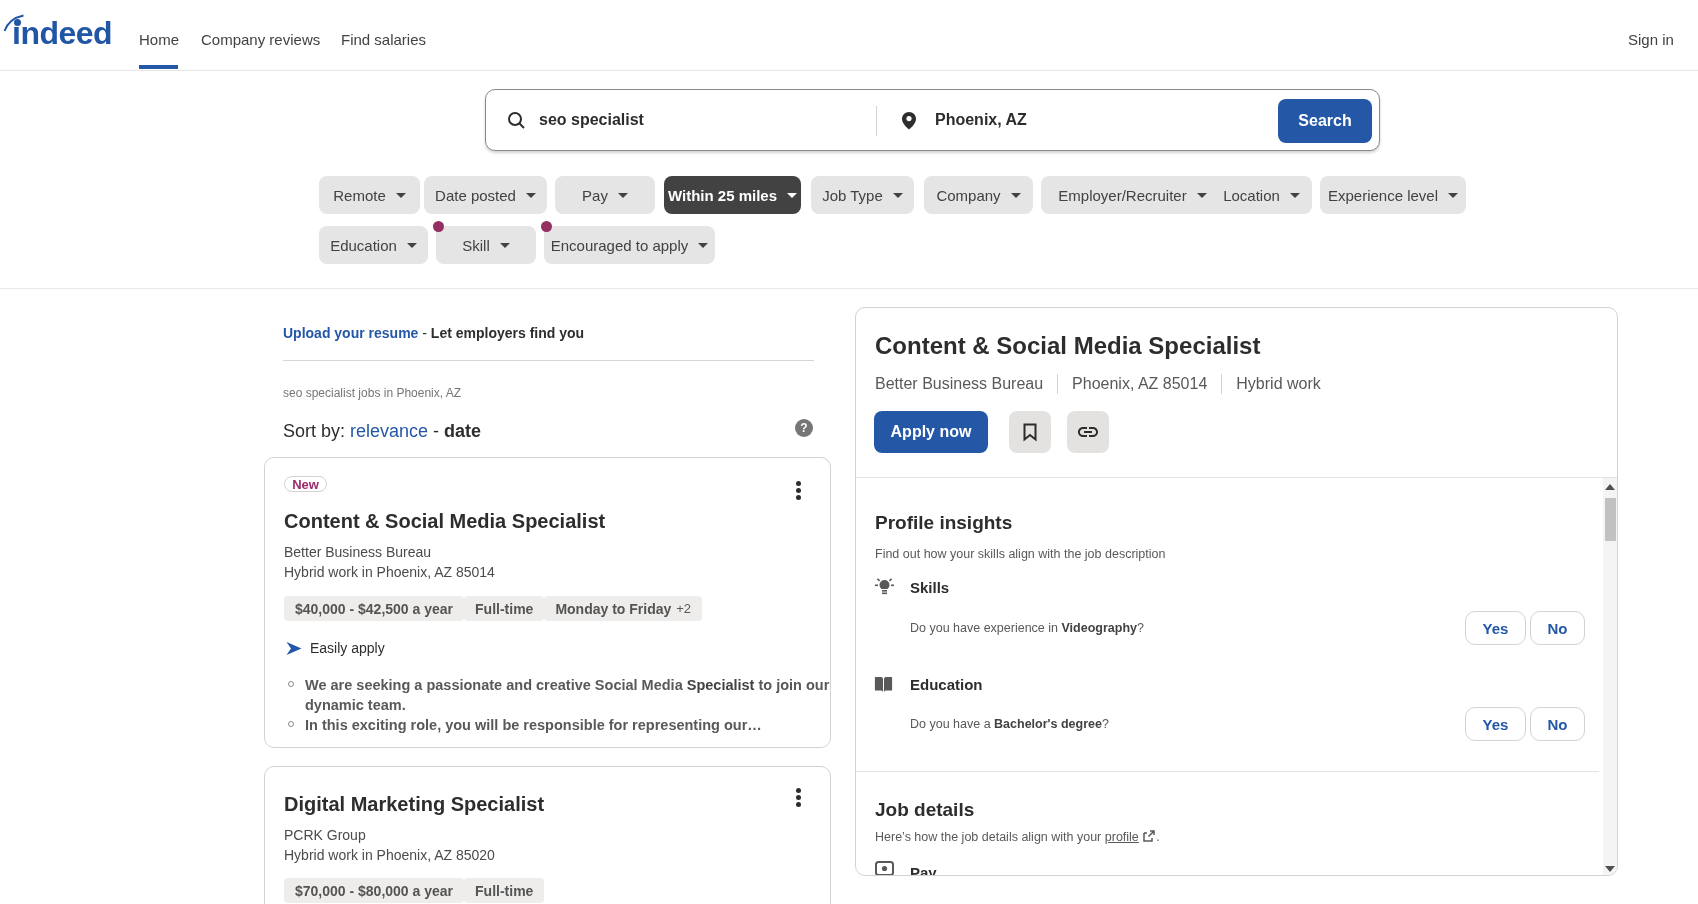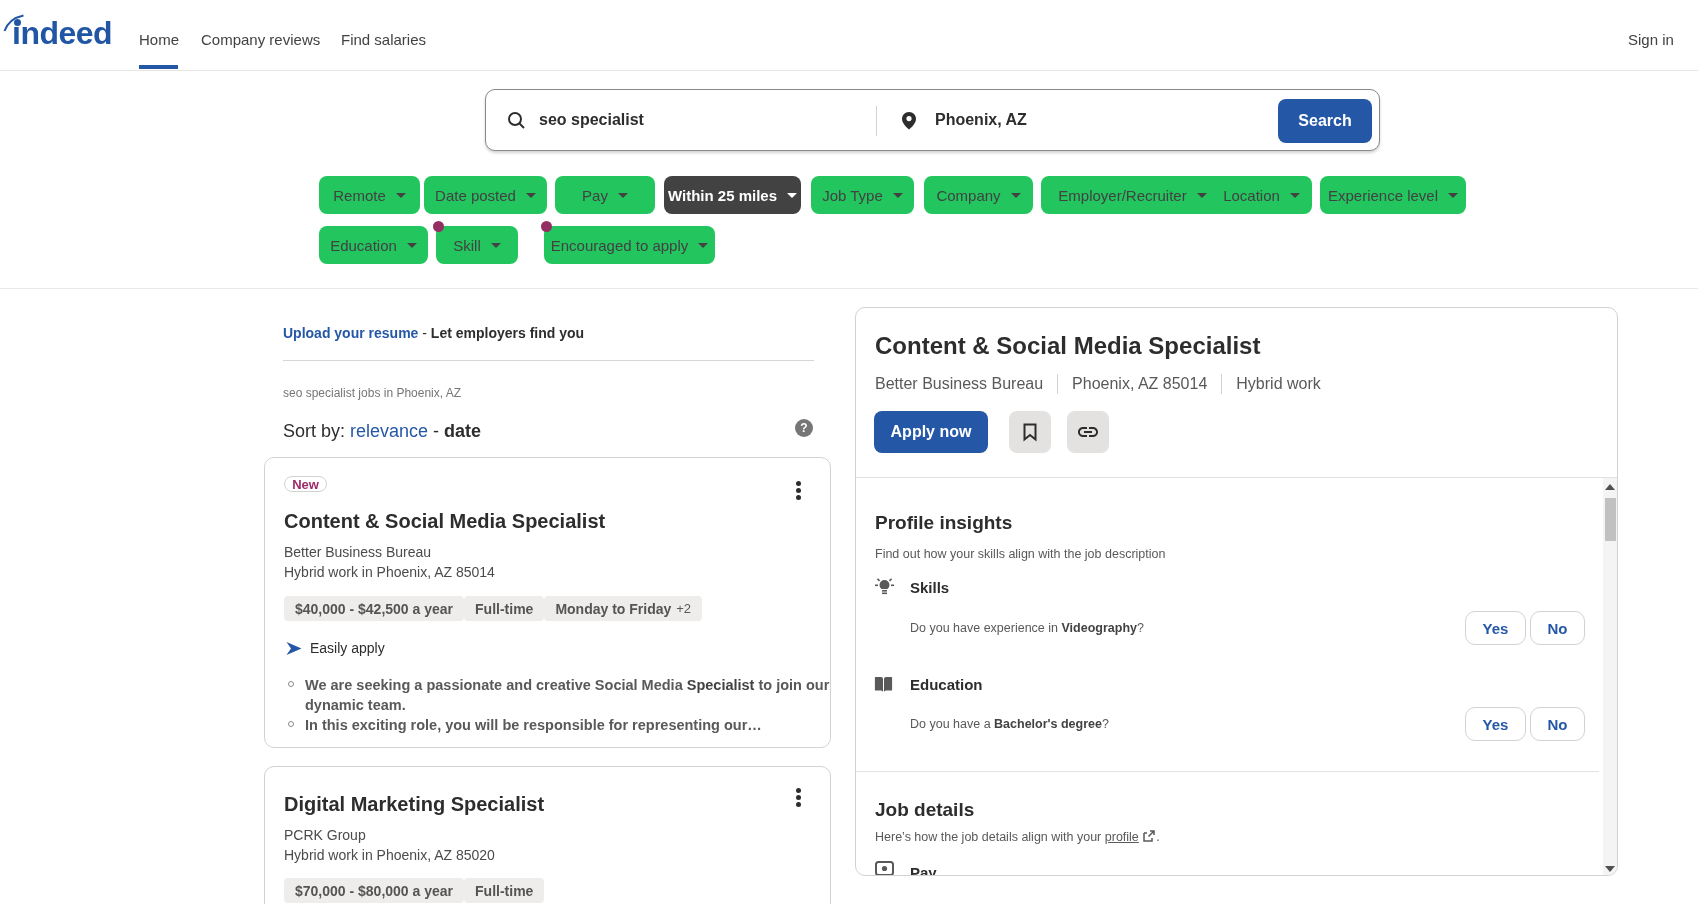--- a/index.html
+++ b/index.html
@@ -14,21 +14,21 @@
   #nav-underline { left:139px; top:65px; width:39px; height:4px; background:#2557a7; }
   
   #searchbox { left:485px; top:89px; width:895px; height:62px; background:#fff;
     border:1px solid #8a8a8a; border-radius:10px;
     box-shadow:0 2px 3px rgba(0,0,0,0.18); }
   #searchbox .vdiv { left:390px; top:16px; width:1px; height:30px; background:#d4d2d0; }
   #search-btn { right:7px; top:9px; width:94px; height:44px; background:#2557a7; color:#fff;
     border-radius:8px; font-size:16px; font-weight:bold; display:flex; align-items:center; justify-content:center; }
   .sb-txt { font-size:16px; font-weight:600; color:#2d2d2d; top:0; height:60px; display:flex; align-items:center; }
   
-  .pill { top:176px; height:38px; background:#22c55e; border-radius:8px; color:#424242;
+  .pill { top:176px; height:38px; background:#e5e5e5; border-radius:8px; color:#424242;
     font-size:15px; display:flex; align-items:center; justify-content:center; gap:10px; }
   .pill.r2 { top:226px; }
   .pill .caret { width:0; height:0; border-left:5px solid transparent; border-right:5px solid transparent;
     border-top:5.5px solid #424242; }
   .pill.dark { background:#424242; color:#fff; font-weight:bold; }
   .pill.dark .caret { border-top-color:#fff; }
   .dot { width:11px; height:11px; border-radius:50%; background:#952e63; top:221px; }
   #filters-line { left:0; top:288px; width:1698px; height:1px; background:#ebe9e7; }
   
   #upload { left:283px; top:325px; font-size:14px; font-weight:bold; }
@@ -118,21 +118,21 @@
   <div class="abs pill" style="left:424px;width:123px">Date posted<span class="caret"></span></div>
   <div class="abs pill" style="left:555px;width:100px">Pay<span class="caret"></span></div>
   <div class="abs pill dark" style="left:664px;width:137px">Within 25 miles<span class="caret"></span></div>
   <div class="abs pill" style="left:811px;width:103px">Job Type<span class="caret"></span></div>
   <div class="abs pill" style="left:924px;width:109px">Company<span class="caret"></span></div>
   <div class="abs pill" style="left:1041px;width:183px">Employer/Recruiter<span class="caret"></span></div>
   <div class="abs pill" style="left:1211px;width:101px">Location<span class="caret"></span></div>
   <div class="abs pill" style="left:1320px;width:146px">Experience level<span class="caret"></span></div>
 
   <div class="abs pill r2" style="left:319px;width:109px">Education<span class="caret"></span></div>
-  <div class="abs pill r2" style="left:436px;width:82px">Skill<span class="caret"></span></div>
+  <div class="abs pill r2" style="left:436px;width:100px">Skill<span class="caret"></span></div>
   <div class="abs pill r2" style="left:544px;width:171px">Encouraged to apply<span class="caret"></span></div>
   <div class="abs dot" style="left:433px"></div>
   <div class="abs dot" style="left:541px"></div>
   <div class="abs" id="filters-line"></div>
 
   <div class="abs" id="upload"><span class="blue">Upload your resume</span> <span style="font-weight:normal">-</span> Let employers find you</div>
   <div class="abs" id="upload-hr"></div>
   <div class="abs" id="jobsin">seo specialist jobs in Phoenix, AZ</div>
   <div class="abs" id="sortby">Sort by: <span class="blue">relevance</span> - <b>date</b></div>
   <div class="abs" id="jobcount">25+ jobs</div>

